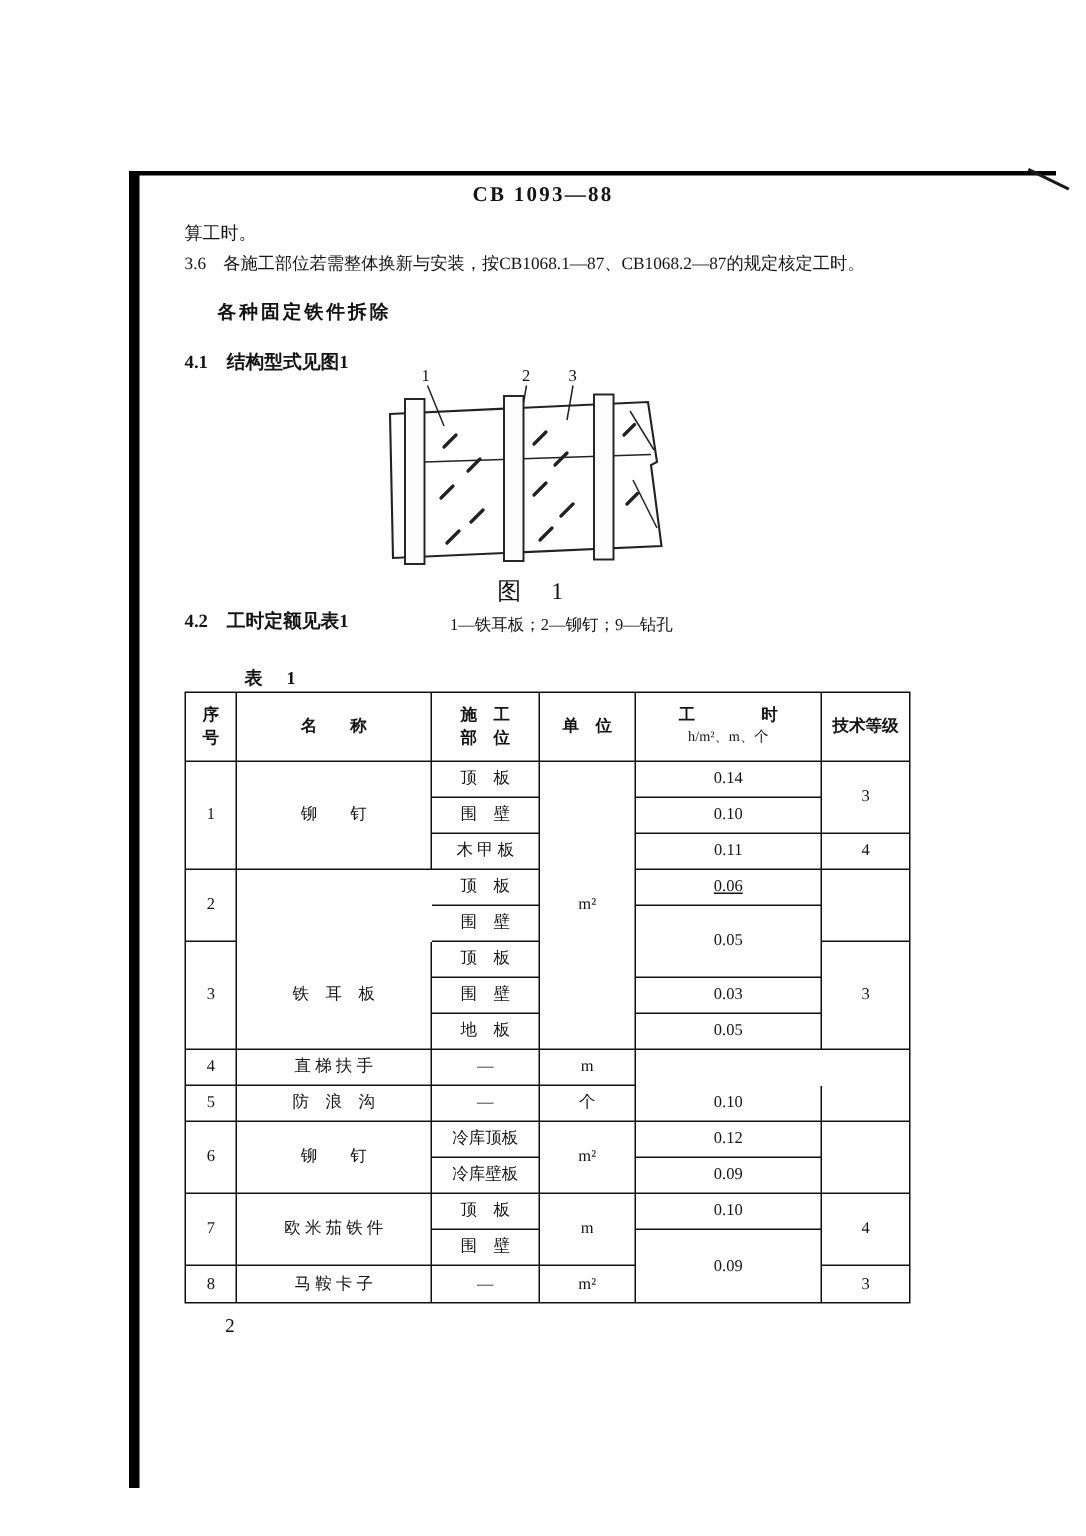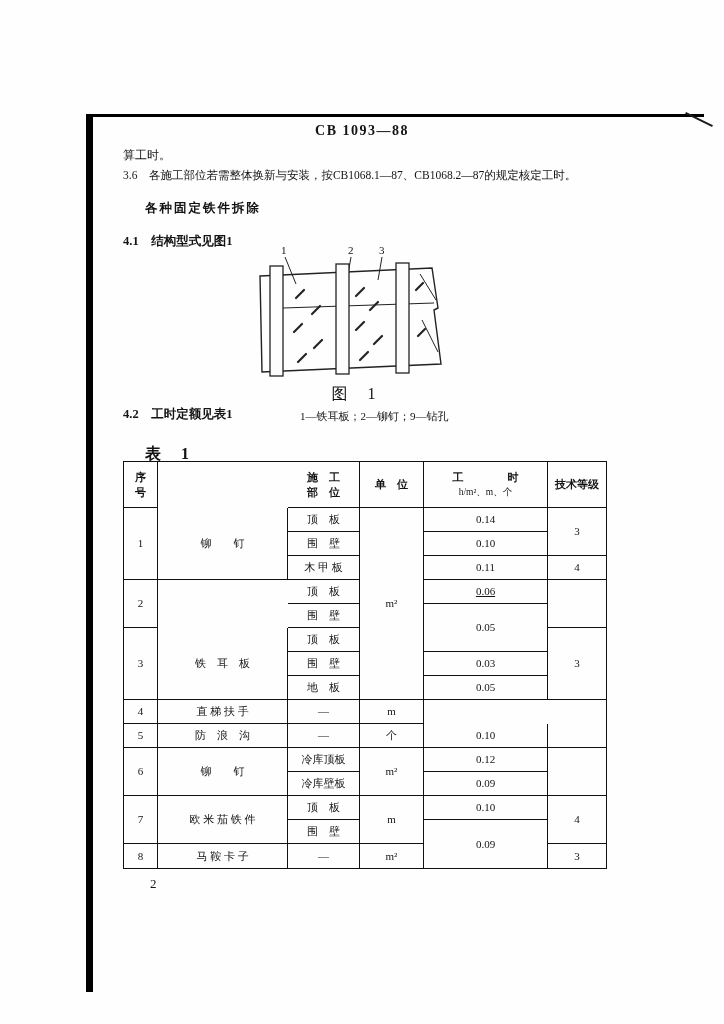--- a/index.html
+++ b/index.html
@@ -16,21 +16,21 @@
   
   .doc-number{left:0; right:0; top:123px; text-align:center; font-weight:bold; font-size:14px; letter-spacing:1.5px;}
   .cont-line{left:123px; top:147px; font-size:12px;}
   .clause36{left:123px; top:168px; font-size:11.5px; white-space:nowrap;}
   .sec-title{left:145px; top:200px; font-size:12.5px; font-weight:bold; letter-spacing:2px;}
   .clause41{left:123px; top:233px; font-size:12.5px; font-weight:bold;}
   .figure-wrap{left:252px; top:244px; width:205px; height:140px;}
   .fig-caption{left:252px; top:384px; width:205px; text-align:center; font-size:16px; letter-spacing:2px;}
   .clause42{left:123px; top:406px; font-size:12.5px; font-weight:bold;}
   .fig-legend{left:300px; top:409px; font-size:11px;}
-  .table-caption{left:145px; top:444px; font-size:16px; font-weight:bold; letter-spacing:2px;}
+  .table-caption{left:163px; top:444px; font-size:12px; font-weight:bold; letter-spacing:2px;}
   .page-number{left:150px; top:876px; font-size:13px;}
   
   #worktable{
     left:123px; top:461px; display:grid; border:1.6px solid #111;
     font-size:11px; background:transparent;
   }
   .cell{
     border-right:1px solid #111; border-bottom:1px solid #111;
     display:flex; flex-direction:column; align-items:center; justify-content:center;
     text-align:center; overflow:hidden; line-height:1.3; padding:0 1px; box-sizing:border-box;
@@ -103,20 +103,23 @@
 
   <div class="abs clause42">4.2　工时定额见表1</div>
   <div class="abs fig-legend">1—铁耳板；2—铆钉；9—钻孔</div>
 
   <div class="abs table-caption">表　1</div>
   <div class="abs" id="worktable" style="grid-template-columns: 34px 130px 72px 64px 124px 58px; grid-template-rows: 46px repeat(30, 12px);">
       <div class="cell head" style="grid-area: 1 / 1;">
         <div>序</div>
         <div>号</div>
       </div>
+      <div class="cell head" style="grid-area: 1 / 2;">
+        <div>名　　称</div>
+      </div>
       <div class="cell head" style="grid-area: 1 / 3;">
         <div>施　工</div>
         <div>部　位</div>
       </div>
       <div class="cell head" style="grid-area: 1 / 4;">
         <div>单　位</div>
       </div>
       <div class="cell head" style="grid-area: 1 / 5;">
         <div>工　　　　时</div>
         <div class="sub">h/m²、m、个</div>

